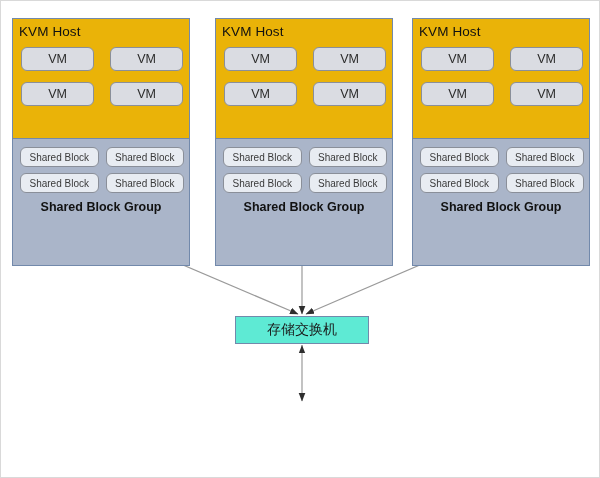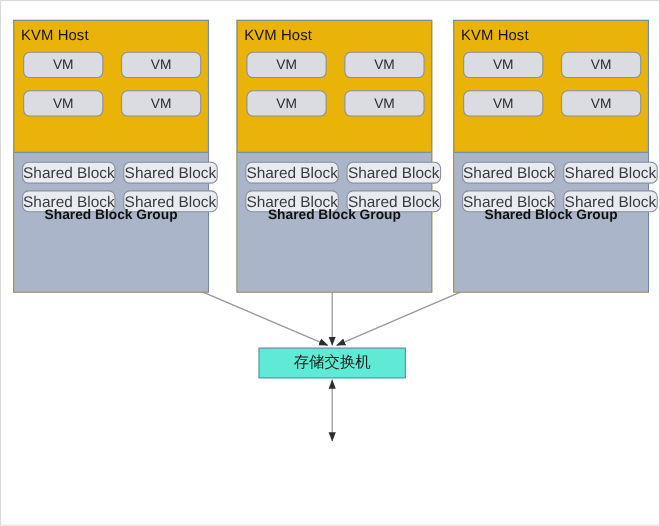--- a/index.html
+++ b/index.html
@@ -69,28 +69,28 @@
     display:grid;
     grid-template-columns:1fr 1fr;
     grid-template-rows:20px 20px;
     column-gap:7px;row-gap:6px;
   }
   .sblock{
     border:1px solid #8a8f99;
     border-radius:6px;
     background:#e8ecf2;
     display:flex;align-items:center;justify-content:center;
-    font-size:14px;
+    font-size:10px;
     color:#3a3a3a;
     box-sizing:border-box;
     white-space:nowrap;
   }
   .sbg-label{
     position:absolute;
-    left:0;right:0;top:49px;
+    left:0;right:0;top:61px;
     text-align:center;
     font-size:12.5px;
     font-weight:bold;
     color:#111111;
   }
 
   
   .node{
     position:absolute;
     box-sizing:border-box;

